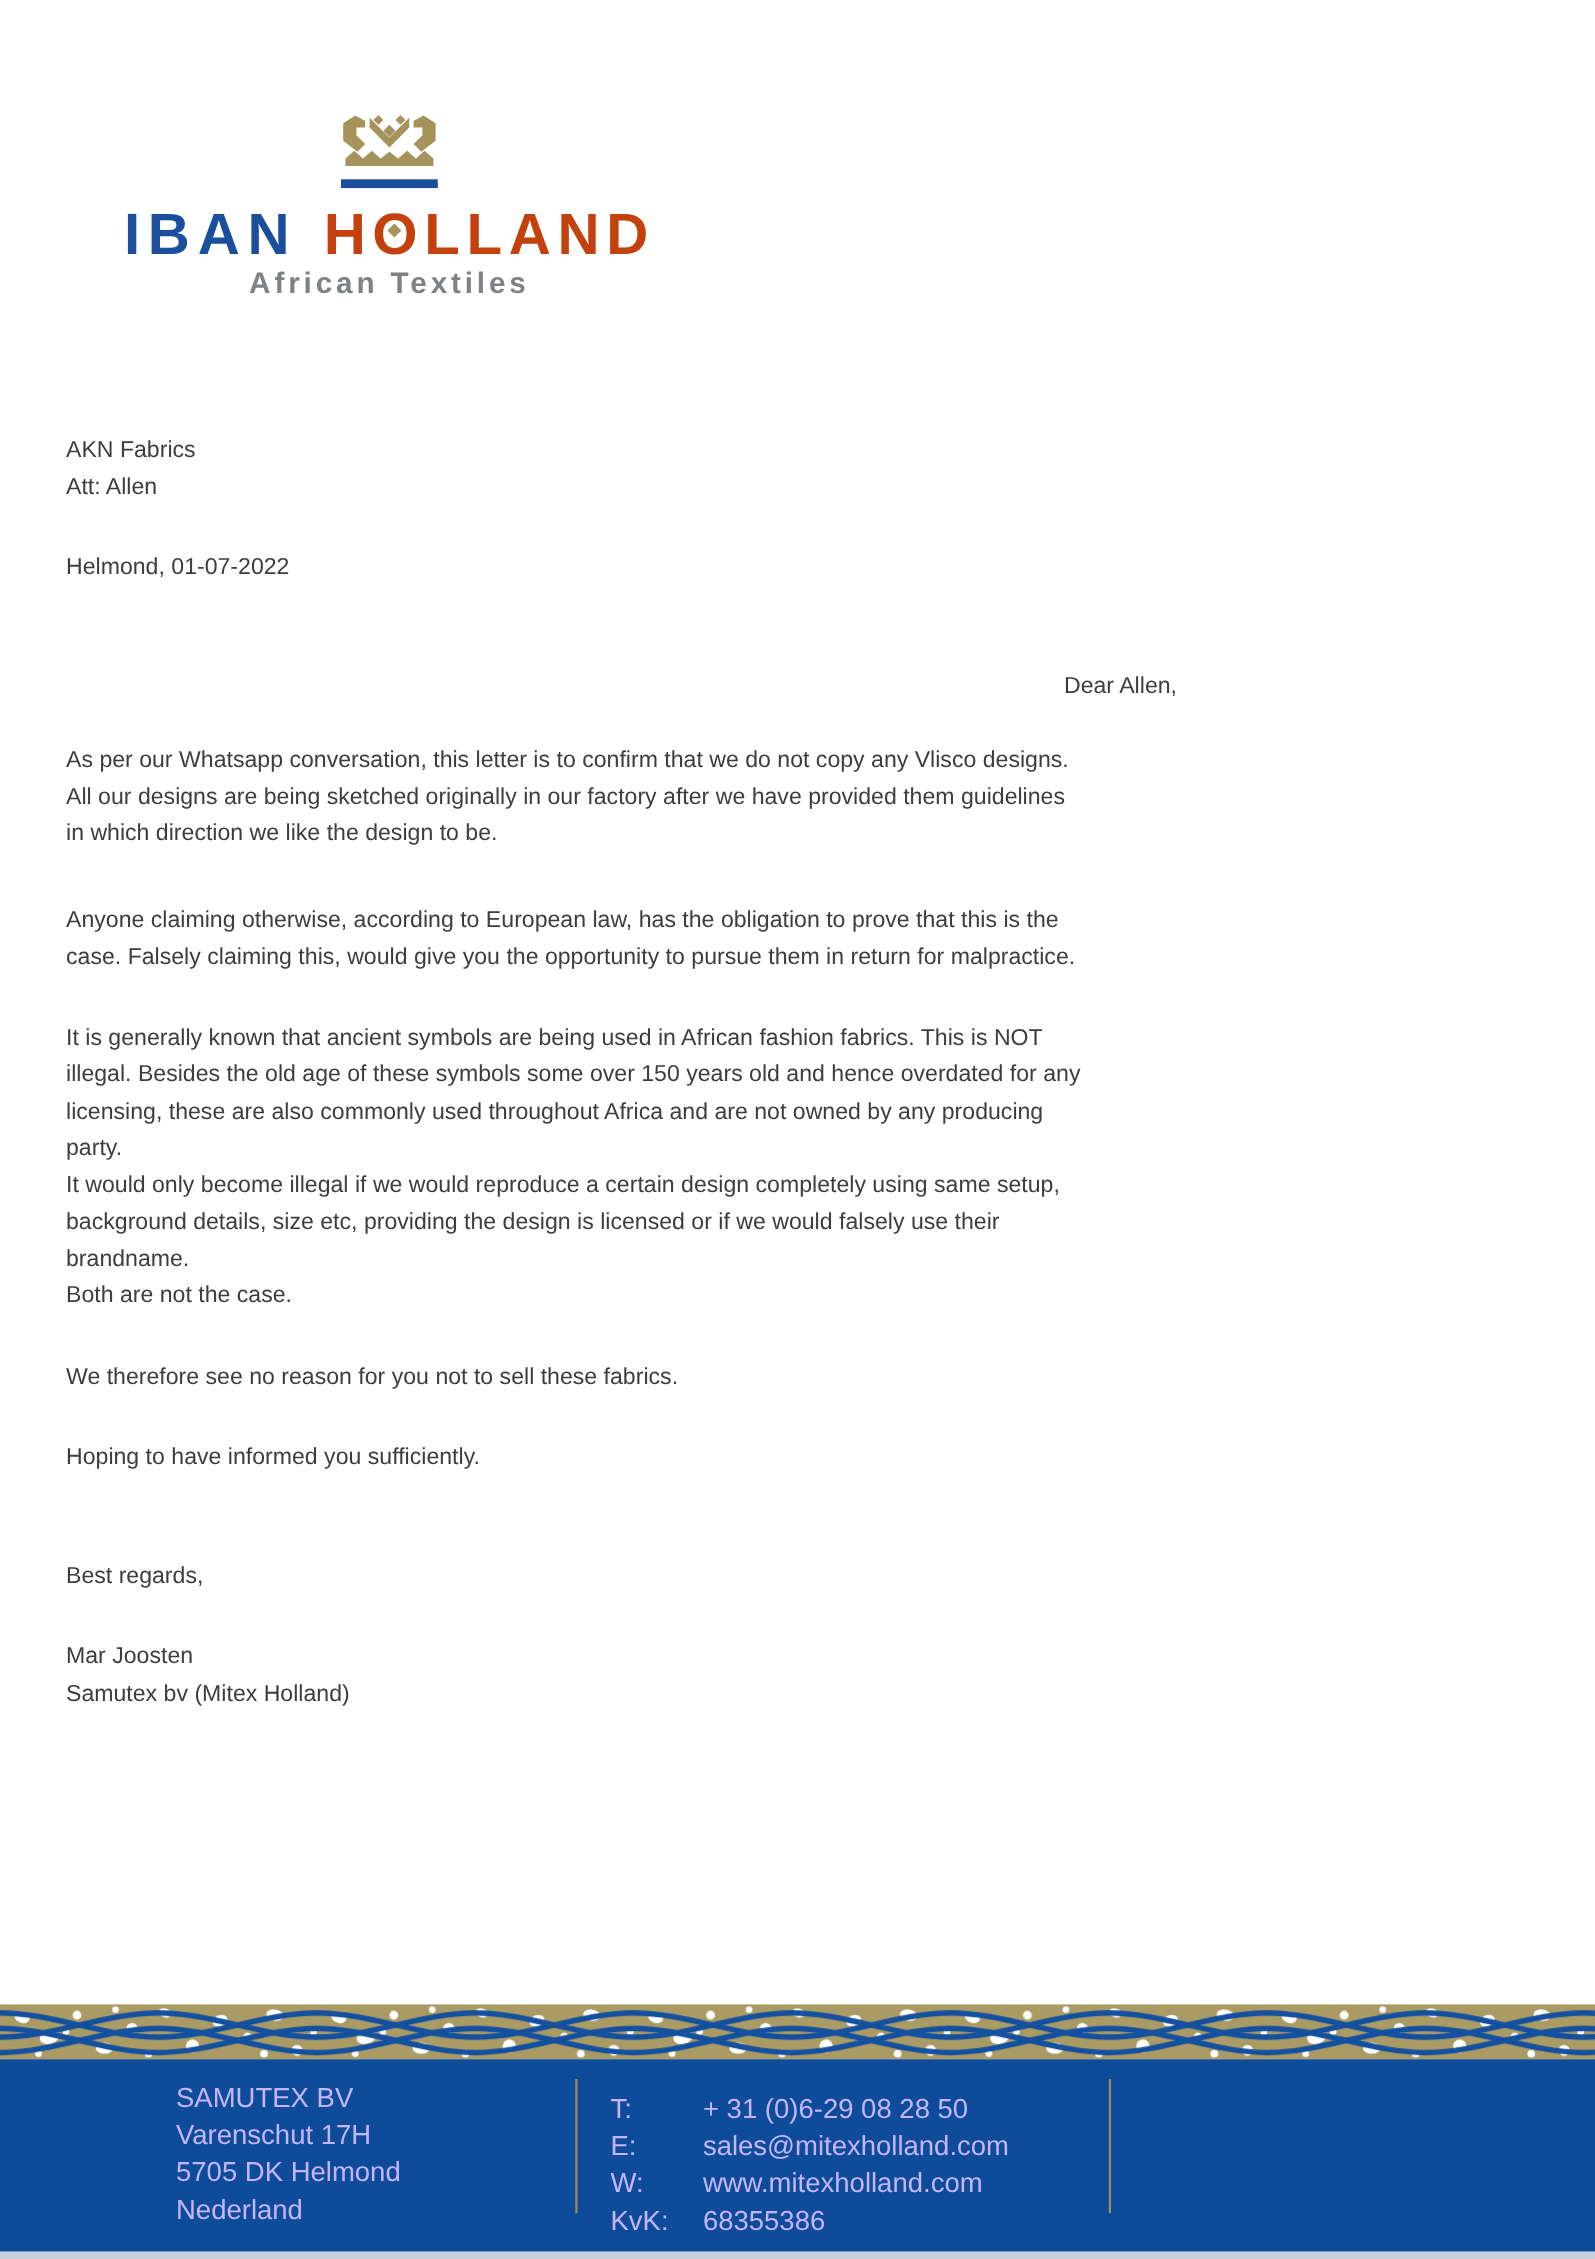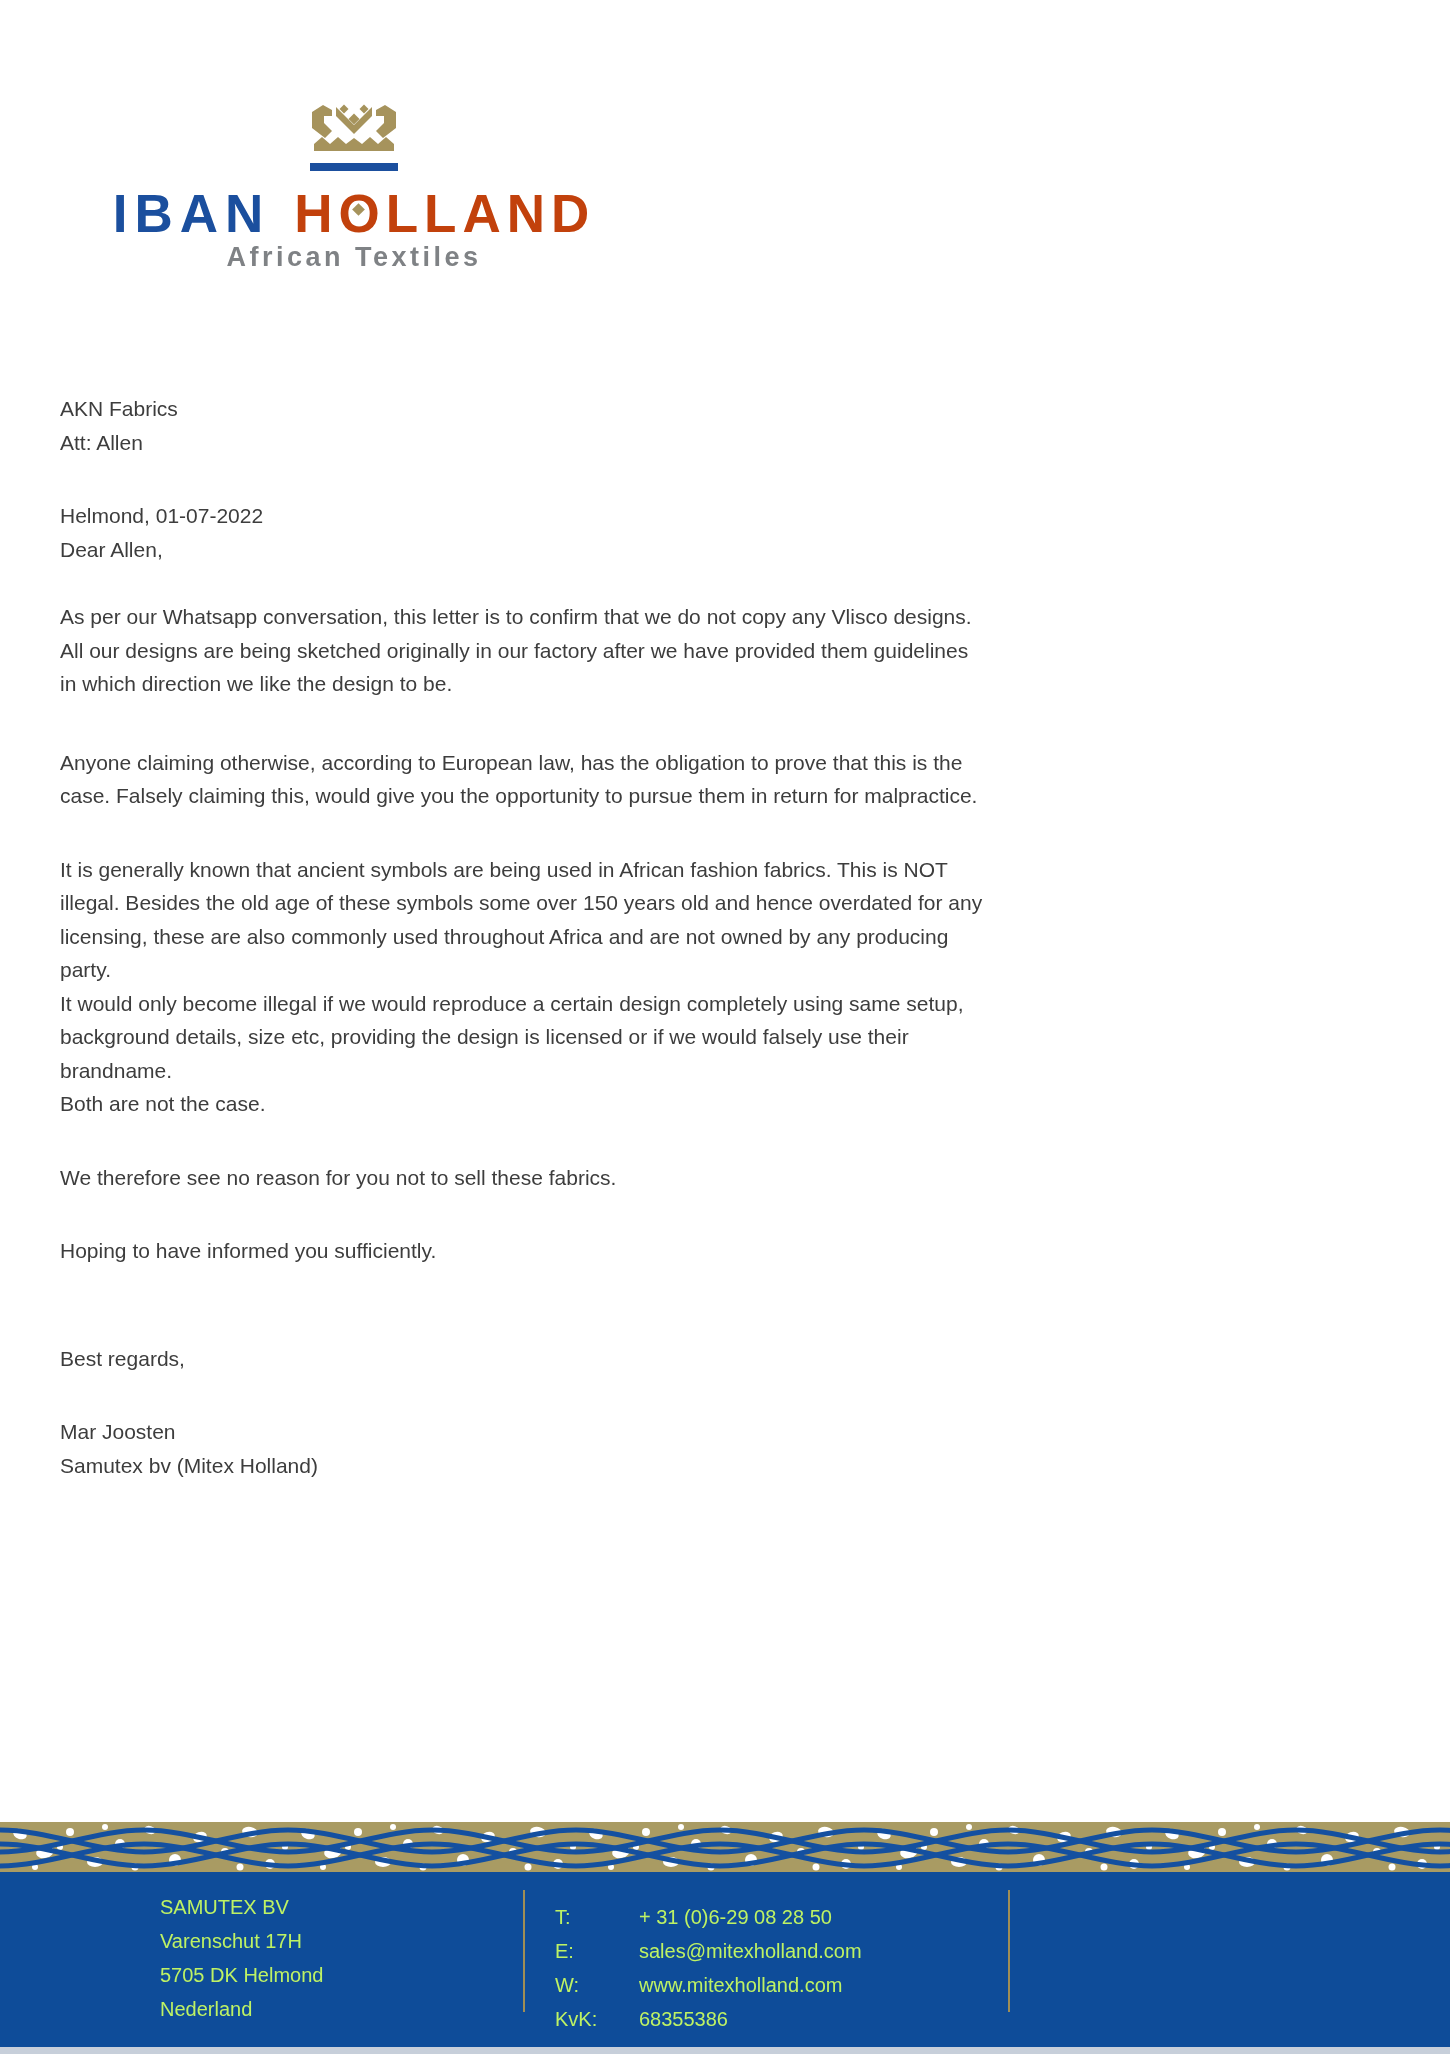--- a/index.html
+++ b/index.html
@@ -59,43 +59,43 @@
     position:absolute;
     top:392px;
     left:60px;
     width:1010px;
     font-size:21px;
     line-height:33.5px;
     color:#3d3d3d;
   }
   .para{white-space:pre-line;}
   .place-date{margin-top:40px;}
-  .salutation{}
+  .salutation{margin-top:74px;text-align:right;}
   .p1{margin-top:34px;}
   .p2{margin-top:45px;}
   .p3{margin-top:40px;}
   .p4{margin-top:40px;}
   .p5{margin-top:40px;}
   .closing{margin-top:74px;}
   .sig-name{margin-top:40px;}
 
   
   .band{
     position:absolute;
     top:1822px;left:0;
     width:1450px;height:50px;
     line-height:0;
   }
   .footer{
     position:absolute;
     top:1872px;left:0;
     width:1450px;height:175px;
     background:#0e4c99;
-    color:#bef264;
-    font-size:20px;
+    color:#c4b5fd;
+    font-size:25px;
   }
   .f-address{
     position:absolute;left:160px;top:18px;
     line-height:34px;
   }
   .f-divider{
     position:absolute;top:18px;
     width:2px;height:122px;
     background:#a08e55;
   }

